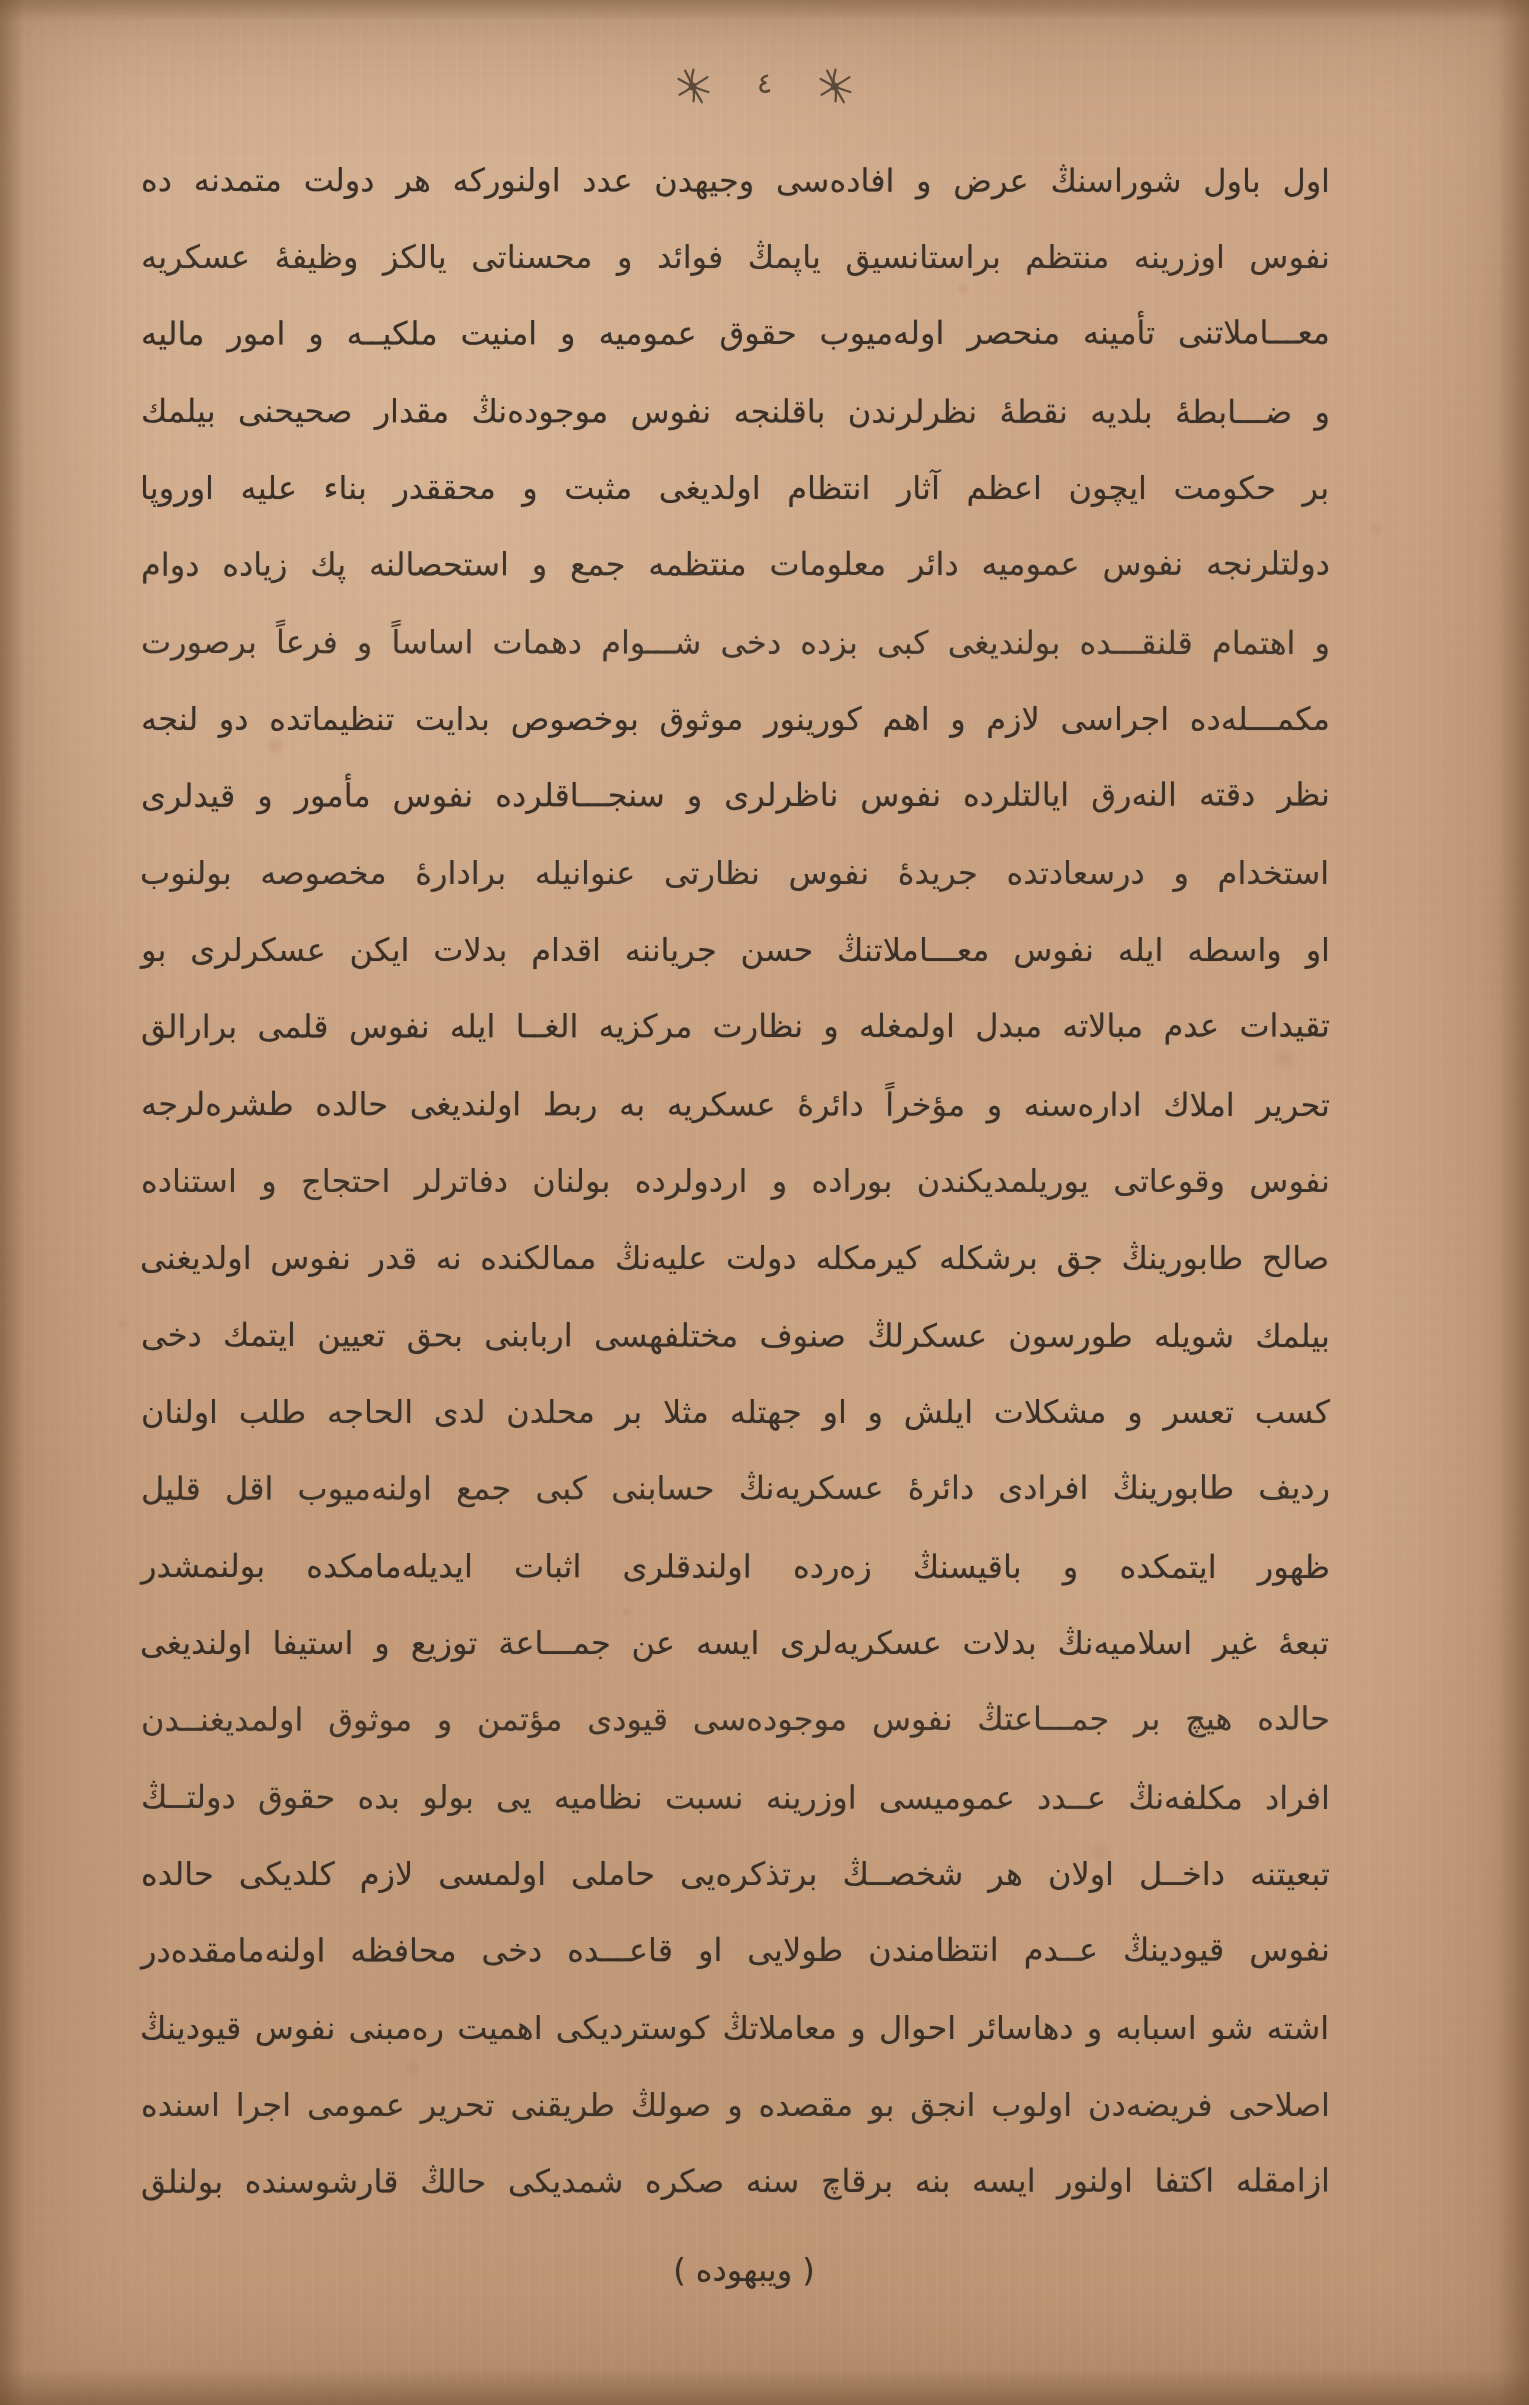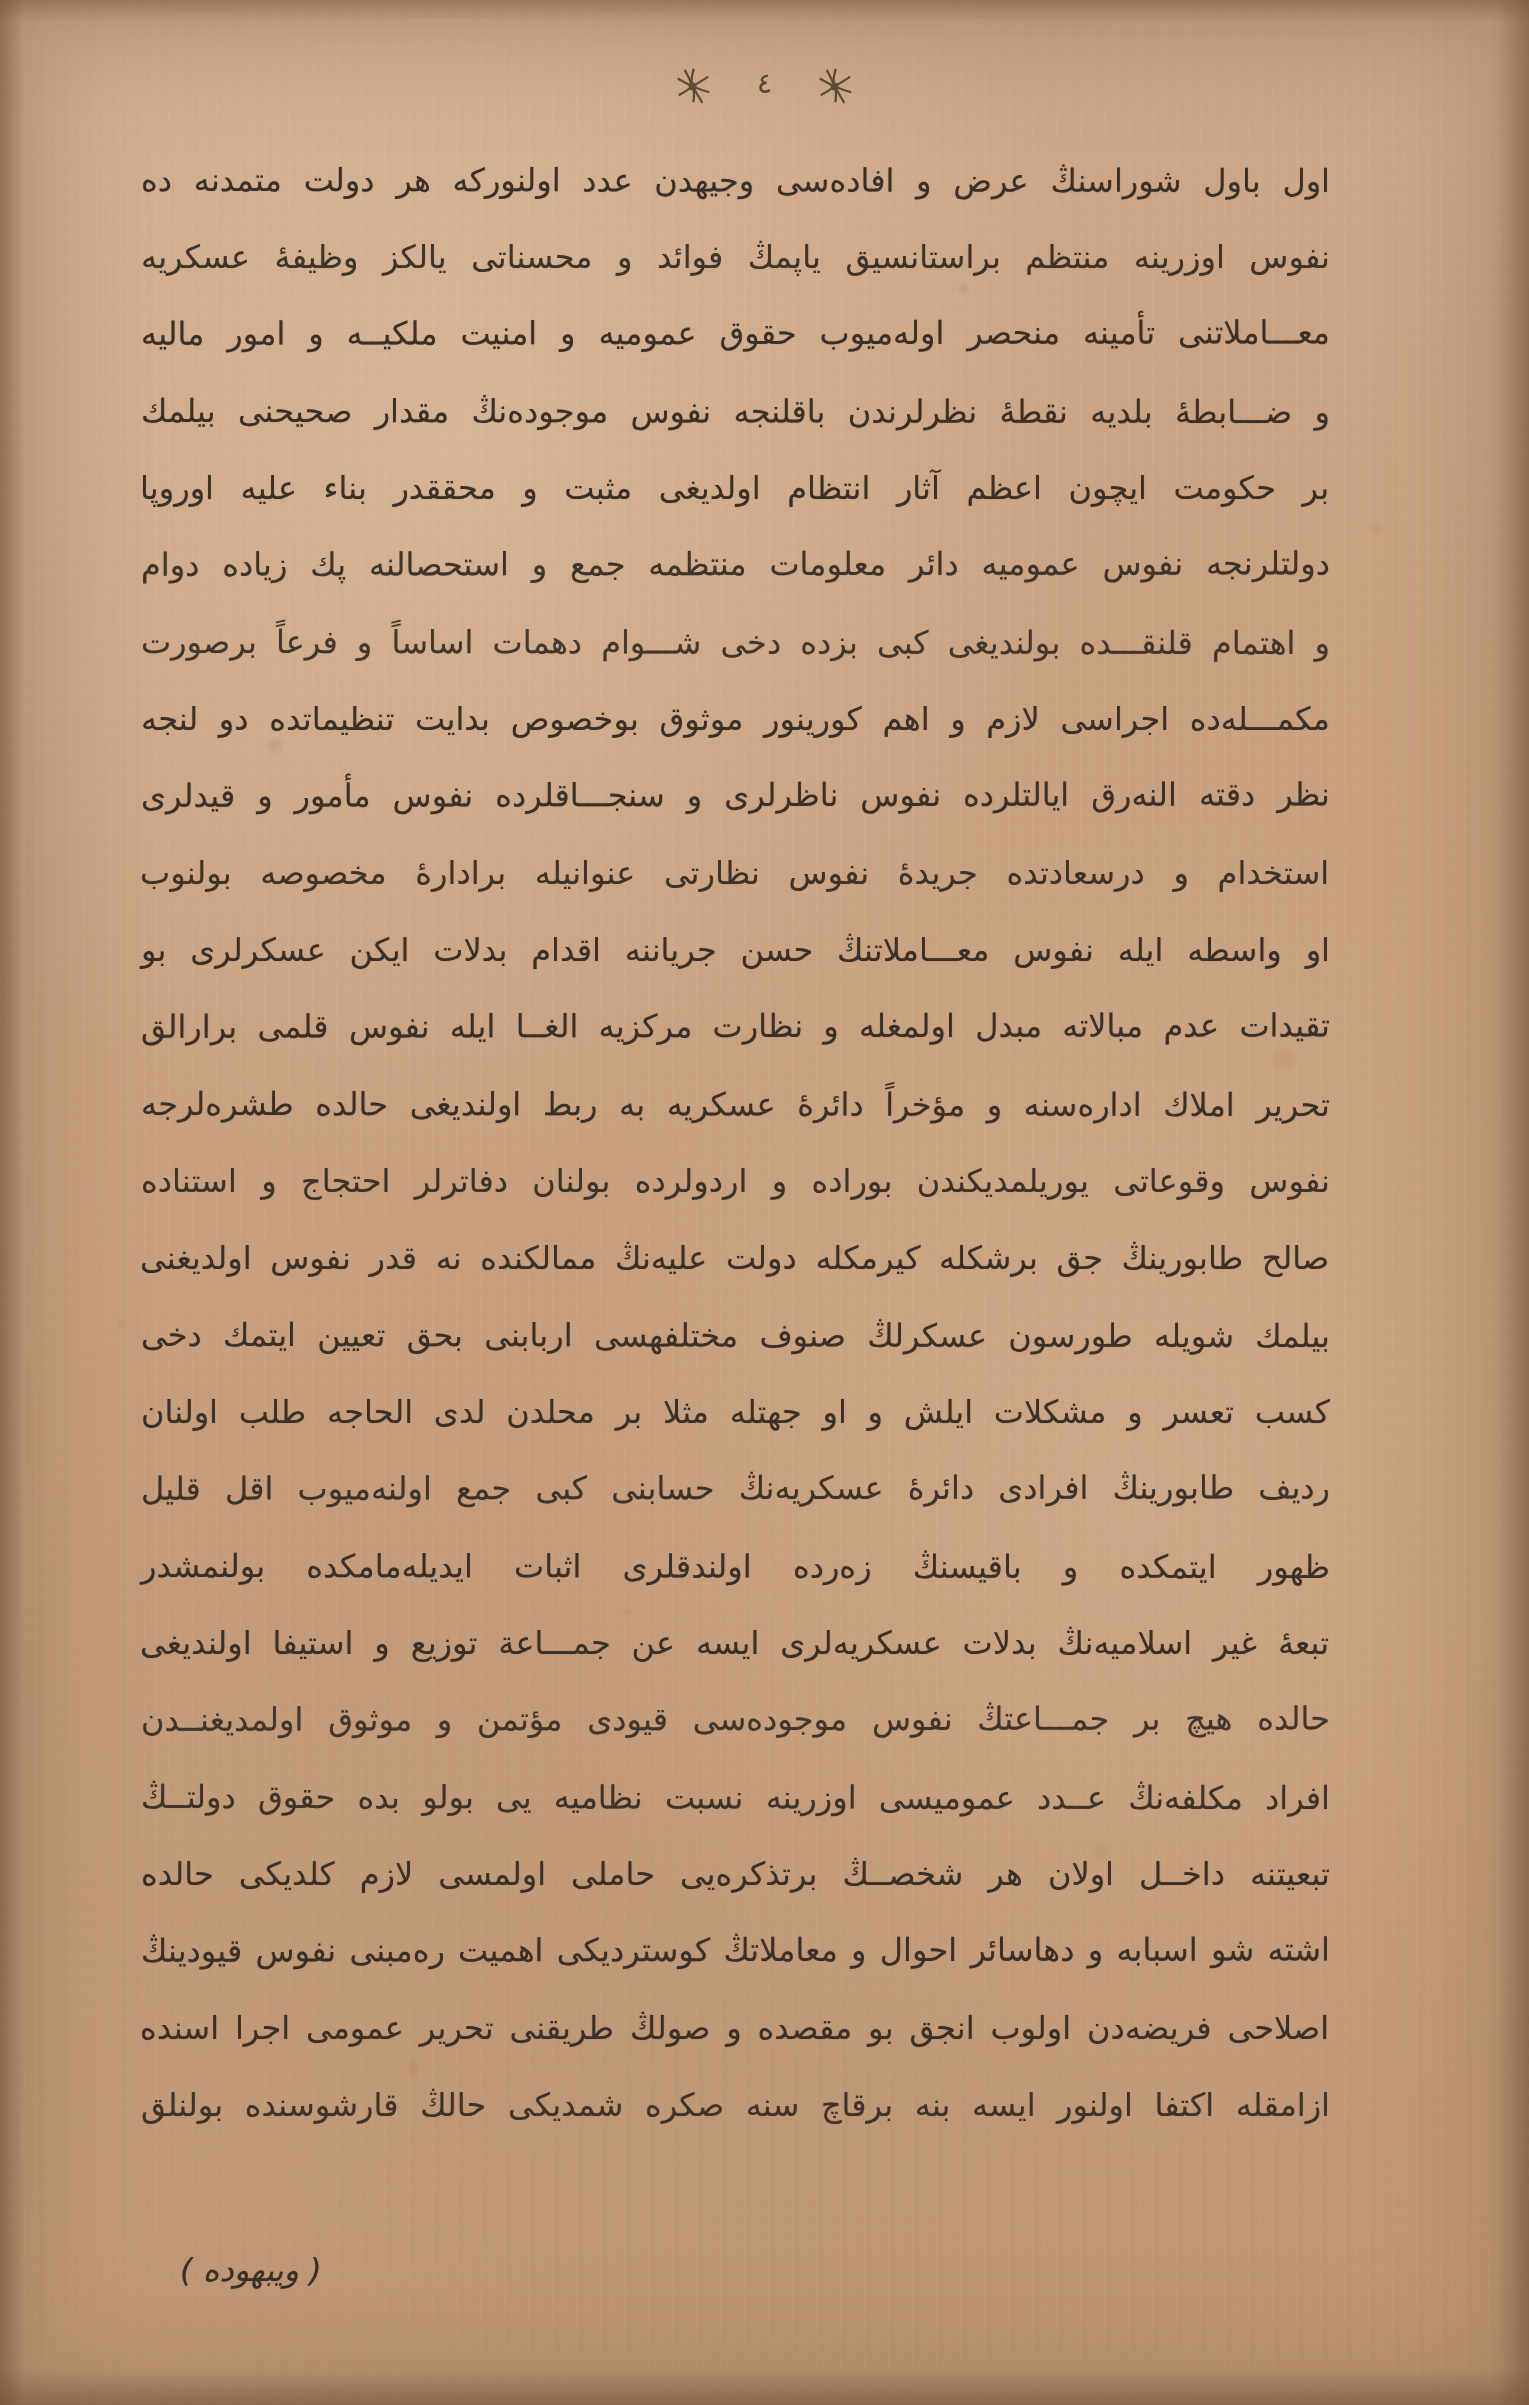--- a/index.html
+++ b/index.html
@@ -151,27 +151,26 @@
   .text-line:nth-child(4n+2) { opacity:.97; }
 
   
   .line-short{
     text-align-last:justify;
   }
 
   
   .catchword-row{
     position:absolute;
-    left:156px;
+    left:134px;
     right:199px;
     top:2232px;
     direction:rtl;
-    text-align:left;
+    text-align:center;
     height:77px;
-    font-style:italic;
   }
   .catchword{
     font-family:"DejaVu Sans","Liberation Sans",sans-serif;
     font-size:32px;
     line-height:77px;
     color:#3b3128;
     direction:rtl;
     unicode-bidi:isolate;
     text-shadow:0 0 1px rgba(59,49,40,.42);
     display:inline-block;
@@ -251,20 +250,21 @@
       <div class="text-line">نفوس وقوعاتی یوریلمدیکندن بوراده و اردولرده بولنان دفاترلر احتجاج و استناده</div>
       <div class="text-line">صالح طابورینڭ جق برشکله کیرمکله دولت علیەنڭ ممالکنده نه قدر نفوس اولدیغنی</div>
       <div class="text-line">بیلمك شویله طورسون عسکرلڭ صنوف مختلفهسی اربابنی بحق تعیین ایتمك دخی</div>
       <div class="text-line">کسب تعسر و مشکلات ایلش و او جهتله مثلا بر محلدن لدی الحاجه طلب اولنان</div>
       <div class="text-line">ردیف طابورینڭ افرادی دائرهٔ عسکریەنڭ حسابنی کبی جمع اولنەمیوب اقل قلیل</div>
       <div class="text-line line-short">ظهور ایتمکده و باقیسنڭ زەرده اولندقلری اثبات ایدیلەمامکده بولنمشدر</div>
       <div class="text-line">تبعهٔ غیر اسلامیەنڭ بدلات عسکریەلری ایسه عن جمـــاعة توزیع و استیفا اولندیغی</div>
       <div class="text-line">حالده هیچ بر جمـــاعتڭ نفوس موجودەسی قیودی مؤتمن و موثوق اولمدیغنــدن</div>
       <div class="text-line">افراد مکلفەنڭ عــدد عمومیسی اوزرینه نسبت نظامیه یی بولو بده حقوق دولتــڭ</div>
       <div class="text-line">تبعیتنه داخــل اولان هر شخصــڭ برتذکرەیی حاملی اولمسی لازم کلدیکی حالده</div>
+      <div class="text-line">نفوس قیودینڭ عــدم انتظامندن طولایی او قاعـــده دخی محافظه اولنەمامقدەدر</div>
       <div class="text-line">اشته شو اسبابه و دهاسائر احوال و معاملاتڭ کوسترديکی اهمیت رەمبنی نفوس قیودینڭ</div>
       <div class="text-line">اصلاحی فریضەدن اولوب انجق بو مقصده و صولڭ طریقنی تحریر عمومی اجرا اسنده</div>
       <div class="text-line">ازامقله اکتفا اولنور ایسه بنه برقاچ سنه صکره شمدیکی حالڭ قارشوسنده بولنلق</div>
     </div>
 
     <div class="catchword-row">
       <span class="catchword">( ویبهوده )</span>
     </div>
 
   </div>

